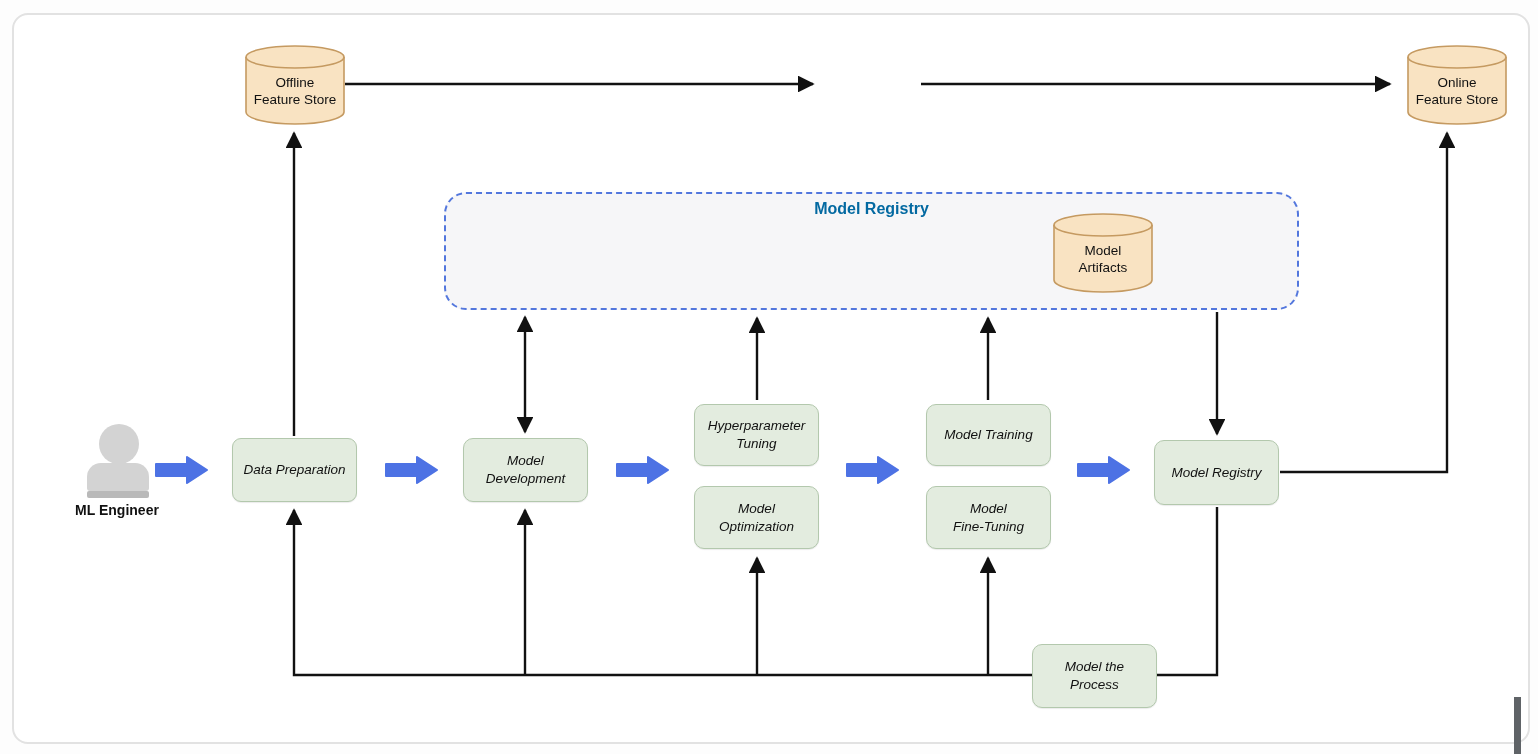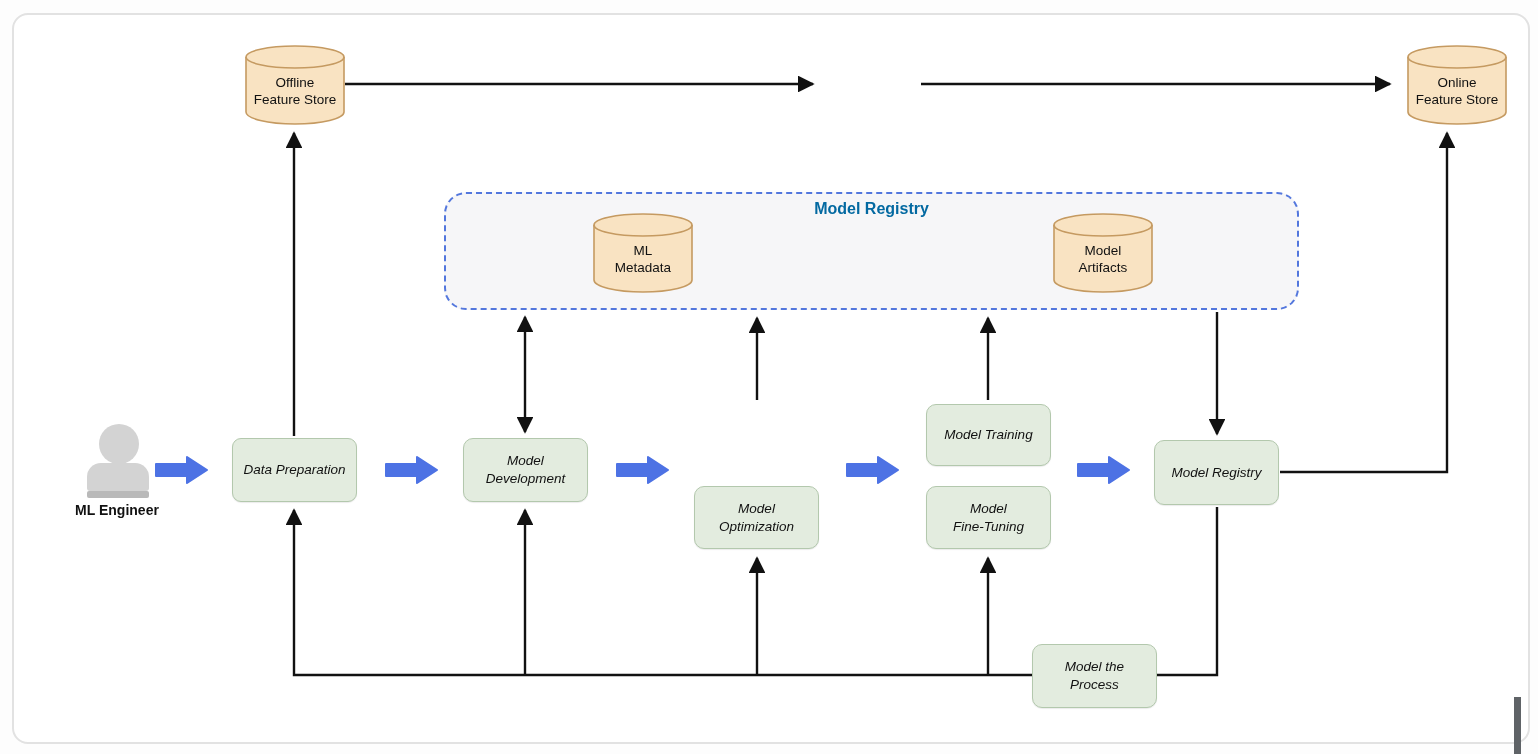--- a/index.html
+++ b/index.html
@@ -84,41 +84,35 @@
 
   <div class="cyl" style="left:1397px;top:45px;padding-left:20px;">
     <svg viewBox="0 0 100 80">
       <path d="M1,12 v55 a49,12 0 0 0 98,0 v-55" fill="#f9e3c2" stroke="#c59a61" stroke-width="1.6"></path>
       <ellipse cx="50" cy="12" rx="49" ry="11" fill="#f9e3c2" stroke="#c59a61" stroke-width="1.6"></ellipse>
     </svg>
     <div class="cyl-label">Online
 Feature Store</div>
   </div>
 
-  <div class="cyl" style="left:593px;top:213px;">
-    <svg viewBox="0 0 100 80">
-      <path d="M1,12 v55 a49,12 0 0 0 98,0 v-55" fill="#f9e3c2" stroke="#c59a61" stroke-width="1.6"></path>
-      <ellipse cx="50" cy="12" rx="49" ry="11" fill="#f9e3c2" stroke="#c59a61" stroke-width="1.6"></ellipse>
-    </svg>
-    <div class="cyl-label">ML
-Metadata</div>
-  </div>
 
   <div class="cyl" style="left:1053px;top:213px;">
     <svg viewBox="0 0 100 80">
       <path d="M1,12 v55 a49,12 0 0 0 98,0 v-55" fill="#f9e3c2" stroke="#c59a61" stroke-width="1.6"></path>
       <ellipse cx="50" cy="12" rx="49" ry="11" fill="#f9e3c2" stroke="#c59a61" stroke-width="1.6"></ellipse>
     </svg>
     <div class="cyl-label">Model
 Artifacts</div>
   </div>
 
   <div class="pbox" style="left:232px;top:438px;width:125px;height:64px;border-radius:9px;">Data Preparation</div>
   <div class="pbox" style="left:463px;top:438px;width:125px;height:64px;">Model
 Development</div>
+  <div class="pbox" style="left:694px;top:404px;width:125px;height:62px;">Hyperparameter
+Tuning</div>
   <div class="pbox" style="left:694px;top:486px;width:125px;height:63px;">Model
 Optimization</div>
   <div class="pbox" style="left:926px;top:404px;width:125px;height:62px;font-style:italic;">Model Training</div>
   <div class="pbox" style="left:926px;top:486px;width:125px;height:63px;">Model
 Fine-Tuning</div>
   <div class="pbox" style="left:1154px;top:440px;width:125px;height:65px;">Model Registry</div>
   <div class="pbox" style="left:1032px;top:644px;width:125px;height:64px;">Model the
 Process</div>
 
   <div>

